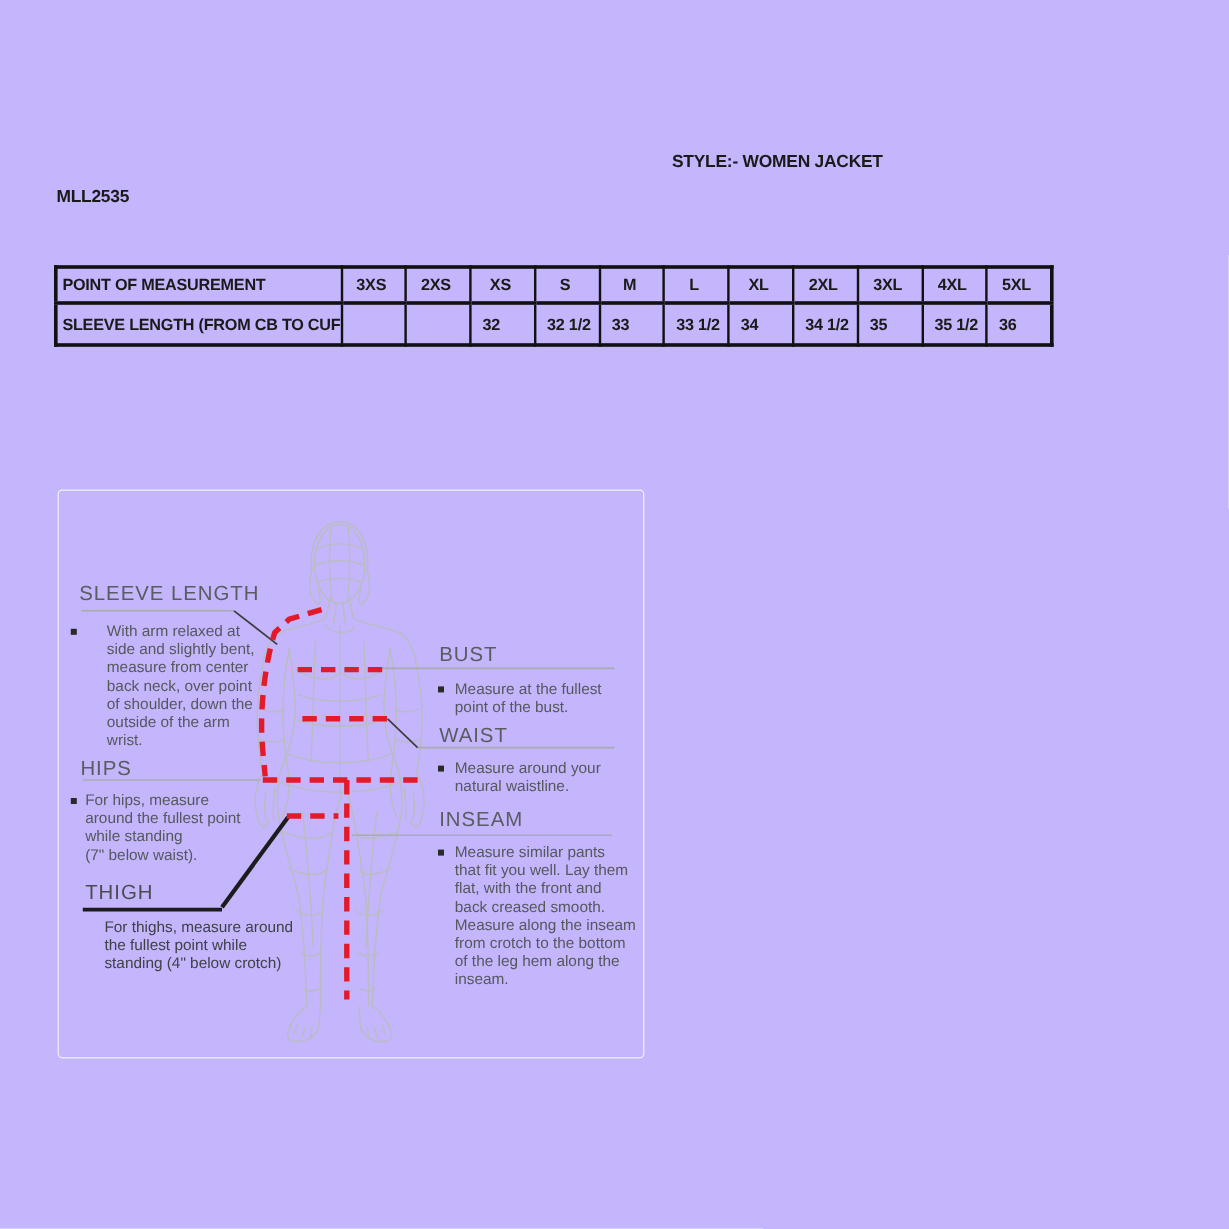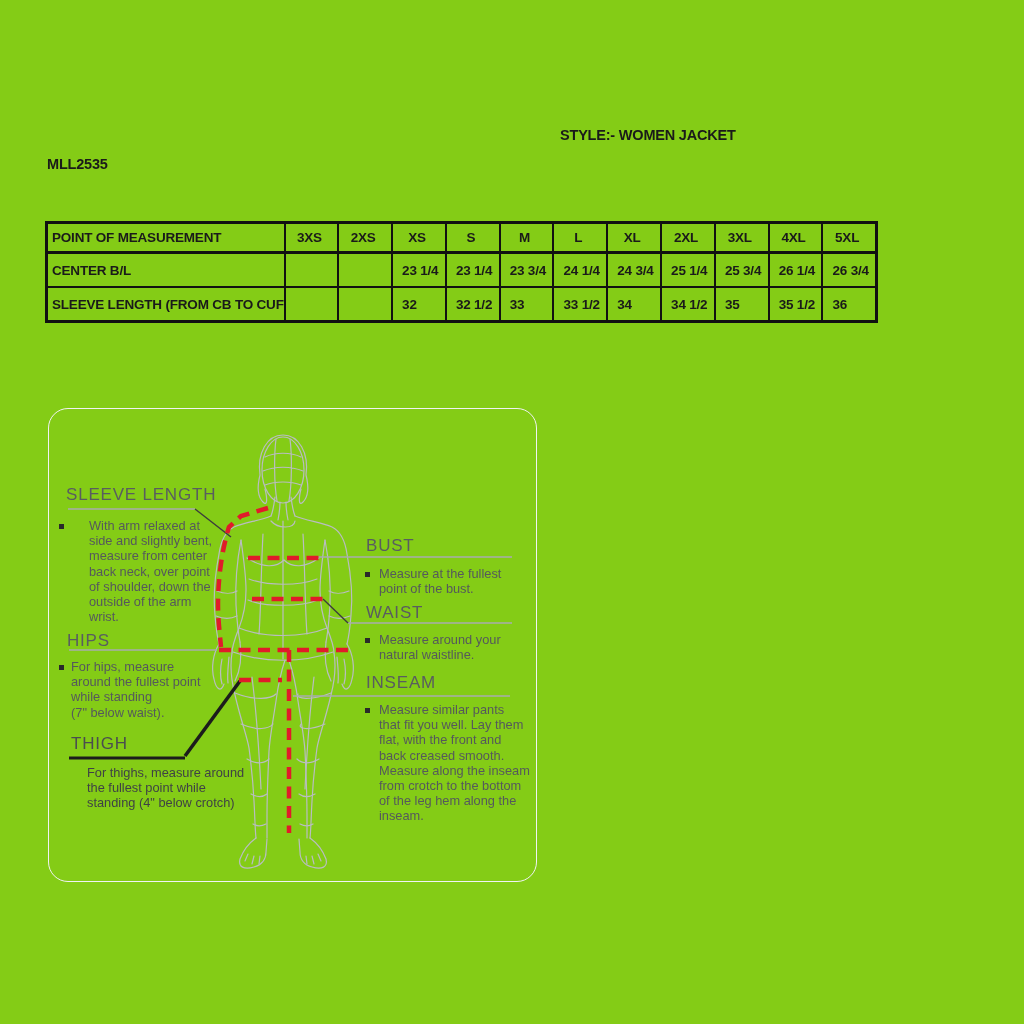--- a/index.html
+++ b/index.html
@@ -1,16 +1,16 @@
 <!DOCTYPE html>
 <html><head>
 <meta charset="utf-8">
 <style>
   html,body{margin:0;padding:0;background:#fff;}
-  .page{position:relative;width:1024px;height:1024px;background:#84cc16;overflow:hidden;
+  .page{position:relative;width:1024px;height:1024px;background:#c4b5fd;overflow:hidden;
         font-family:"Liberation Sans",sans-serif;color:#1a1a1a;}
 
   
   .style-line{position:absolute;left:560px;top:127px;font-size:14.5px;font-weight:bold;letter-spacing:-0.2px;}
   .style-number{position:absolute;left:47px;top:156px;font-size:14.5px;font-weight:bold;letter-spacing:-0.2px;}
 
   
   .size-table-wrap{position:absolute;left:45px;top:221px;}
   table.size-table{border-collapse:collapse;table-layout:fixed;width:830px;
         font-size:13.5px;font-weight:bold;letter-spacing:-0.2px;}
@@ -19,21 +19,21 @@
   table.size-table thead th{height:27px;text-align:center;padding-left:0;border-bottom:3px solid #111;}
   table.size-table thead th.poml{text-align:left;padding-left:4px;}
   table.size-table td.poml{padding-left:4px;}
   table.size-table{border:3px solid #111;}
 
   
   .note-line{position:absolute;left:47px;top:372px;font-size:13.5px;font-weight:bold;letter-spacing:-0.2px;}
 
   
   .guide-box{position:absolute;left:48px;top:408px;width:487px;height:472px;
-        border:1px solid #f0f2f4;border-radius:20px;}
+        border:1px solid #f0f2f4;border-radius:4px;}
   .guide-box svg{position:absolute;left:0;top:0;}
   .g-head{position:absolute;margin:0;font-size:17px;font-weight:400;color:#595d60;letter-spacing:0.8px;white-space:nowrap;}
   .g-text{position:absolute;margin:0;font-size:12.8px;line-height:15.2px;color:#55595c;white-space:pre-line;}
   .g-bullet{position:absolute;width:5px;height:5px;background:#2a2a2a;}
   .g-text.thigh{color:#3f4245;}
 
   
   .h-sleeve{left:17px;top:76px;}   .t-sleeve{left:40px;top:109px;width:160px;} .b-sleeve{left:10px;top:115px;}
   .h-hips{left:18px;top:222px;}    .t-hips{left:22px;top:250px;width:170px;}   .b-hips{left:10px;top:256px;}
   .h-thigh{left:22px;top:325px;color:#4a4d50;}   .t-thigh{left:38px;top:356px;width:190px;}
@@ -76,34 +76,20 @@
             <th>L</th>
             <th>XL</th>
             <th>2XL</th>
             <th>3XL</th>
             <th>4XL</th>
             <th>5XL</th>
           </tr>
         </thead>
       <tbody>
           <tr>
-            <td class="poml">CENTER B/L</td>
-            <td></td>
-            <td></td>
-            <td>23 1/4</td>
-            <td>23 1/4</td>
-            <td>23 3/4</td>
-            <td>24 1/4</td>
-            <td>24 3/4</td>
-            <td>25 1/4</td>
-            <td>25 3/4</td>
-            <td>26 1/4</td>
-            <td>26 3/4</td>
-          </tr>
-          <tr>
             <td class="poml">SLEEVE LENGTH (FROM CB TO CUFF)</td>
             <td></td>
             <td></td>
             <td>32</td>
             <td>32 1/2</td>
             <td>33</td>
             <td>33 1/2</td>
             <td>34</td>
             <td>34 1/2</td>
             <td>35</td>

